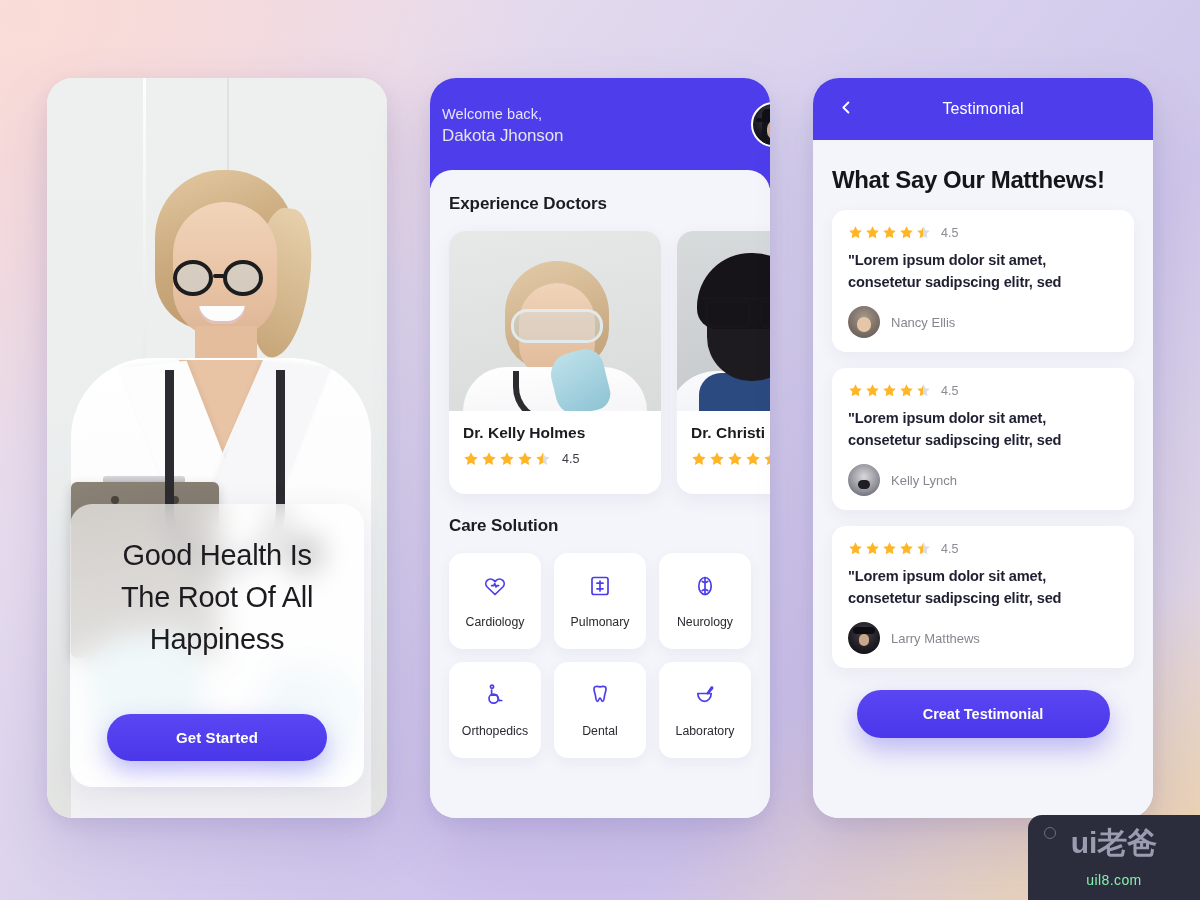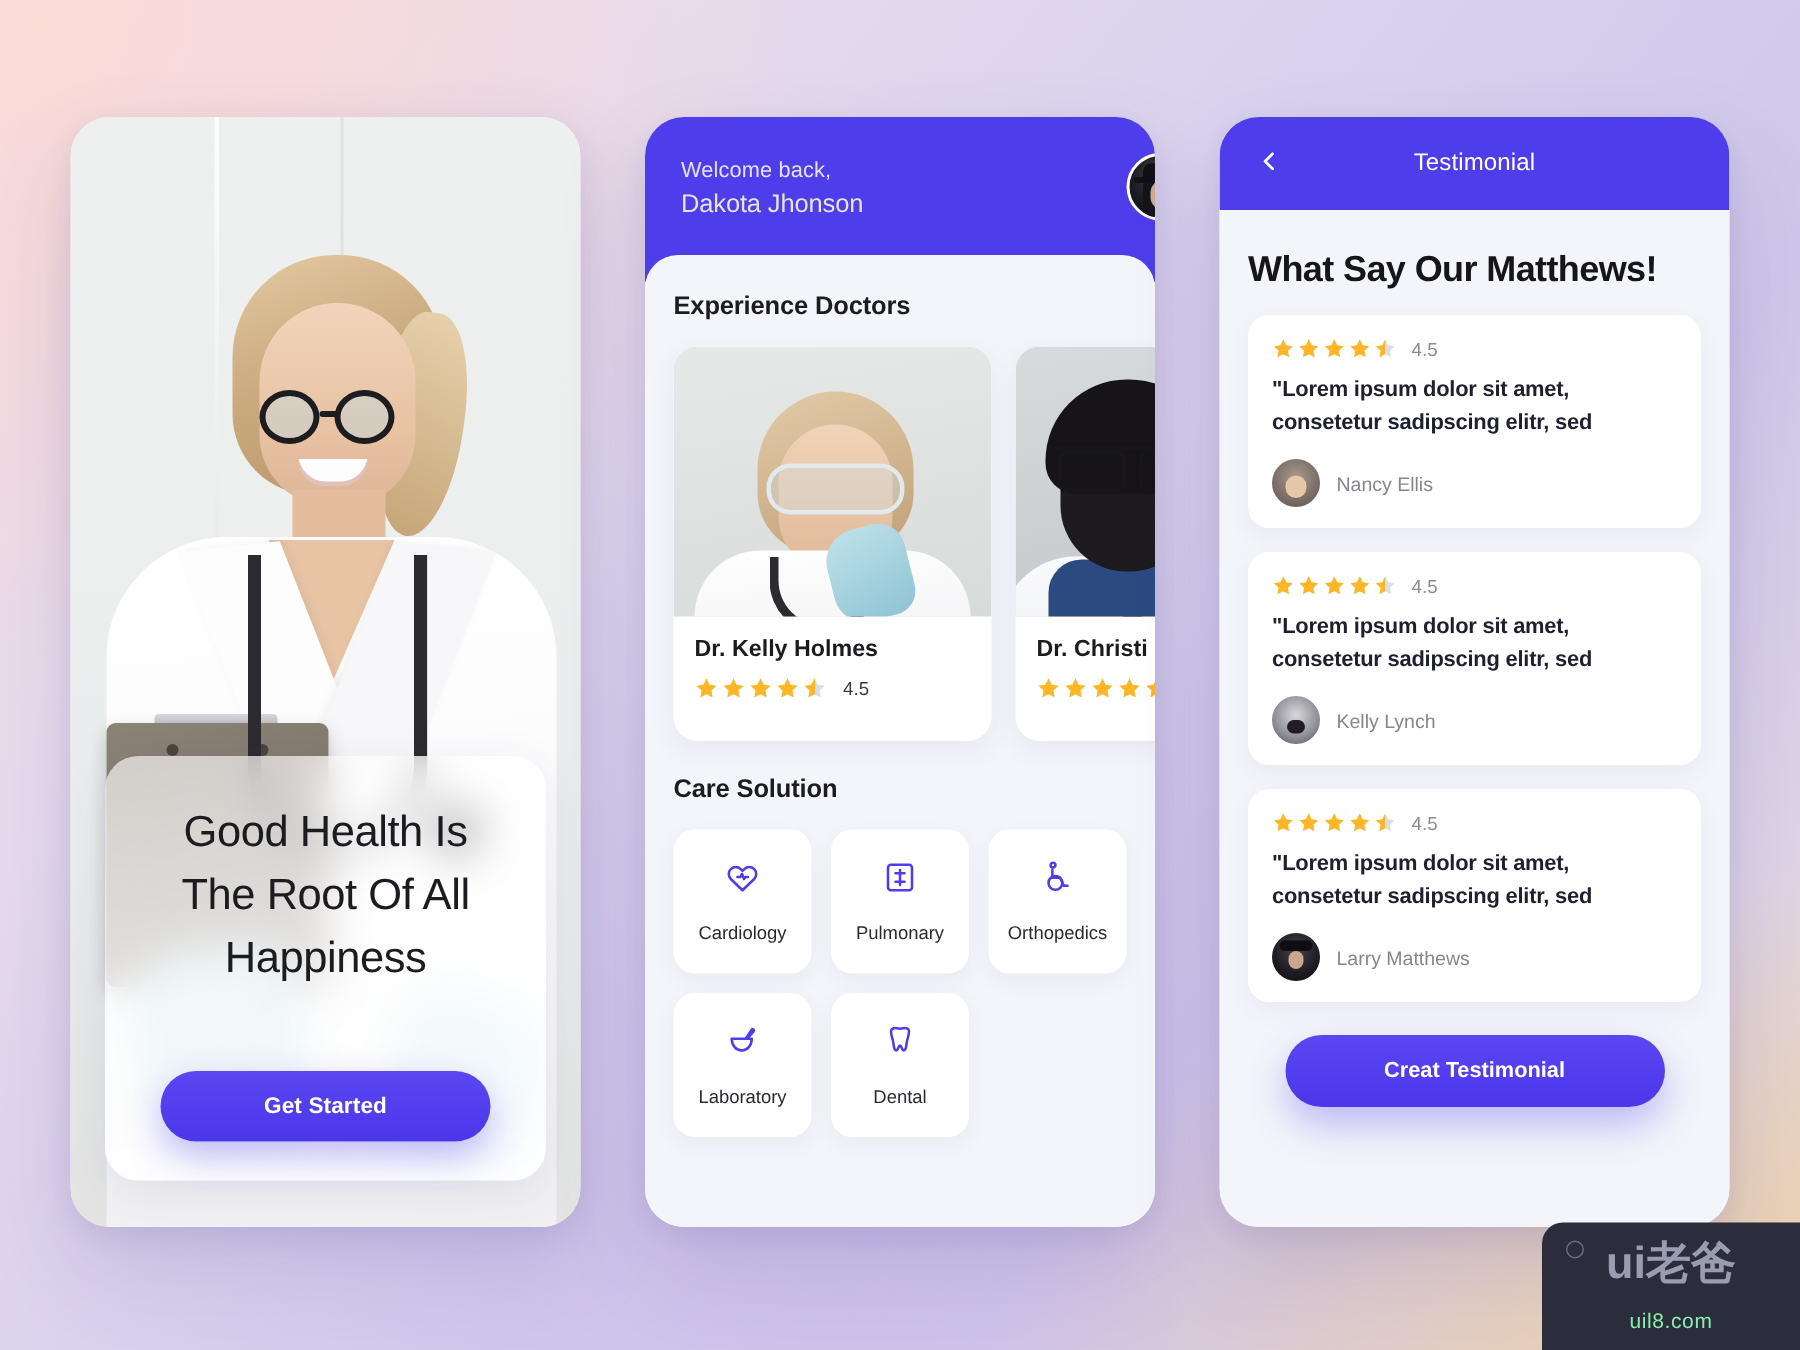--- a/index.html
+++ b/index.html
@@ -175,21 +175,21 @@
     color: #fff; font-size: 15px; font-weight: 700; letter-spacing: 0.1px;
     font-family: "Liberation Sans", sans-serif;
     box-shadow: 0 10px 24px rgba(74,55,234,0.34);
     cursor: pointer;
   }
 
   
   .p2-header {
     position: absolute; left: 0; top: 0; width: 388px; height: 110px;
     background: #4d3deb;
-    padding: 28px 24px 0;
+    padding: 28px 12px 0;
   }
   .welcome-small { color: #e6e2ff; font-size: 14.5px; letter-spacing: 0.1px; }
   .welcome-name { color: #e5e5e5; font-size: 17px; font-weight: 400; margin-top: 4px; letter-spacing: -0.1px; }
   .avatar-hdr {
     position: absolute; right: 22px; top: 24px; width: 45px; height: 45px;
     border-radius: 50%; border: 2px solid #fff; overflow: hidden;
     background: radial-gradient(circle at 50% 34%, #4a4550 0%, #1b1a20 58%, #0c0b10 100%);
   }
   .av-hat { position:absolute; left:9px; top:5px; width:27px; height:11px; background:#111018; border-radius:5px 5px 2px 2px; }
   .av-brim { position:absolute; left:3px; top:14px; width:39px; height:4px; background:#111018; border-radius:3px; }
@@ -478,50 +478,60 @@
         <div class="sol-card">
           <span>
             <svg width="24" height="24" viewBox="0 0 24 24" fill="none" stroke="#4d3deb" stroke-width="1.7" stroke-linecap="round" stroke-linejoin="round">
               <rect x="4" y="3.5" width="16" height="17" rx="2"></rect>
               <path d="M12 7v10M9 9.2h6M9 14.8h6"></path>
             </svg>
           </span>
           <span class="sol-label">Pulmonary</span>
         </div>
 
+        <div class="sol-card">
+          <span>
+            <svg width="24" height="24" viewBox="0 0 24 24" fill="none" stroke="#4d3deb" stroke-width="1.7" stroke-linecap="round" stroke-linejoin="round">
+              <ellipse cx="12" cy="12" rx="6.2" ry="8.5"></ellipse>
+              <path d="M12 3.5v17"></path>
+              <path d="M12 8.4c1.6 0 2.8-1 2.8-1M12 15.6c1.6 0 2.8 1 2.8 1M12 8.4c-1.6 0-2.8-1-2.8-1M12 15.6c-1.6 0-2.8 1-2.8 1"></path>
+            </svg>
+          </span>
+          <span class="sol-label">Neurology</span>
+        </div>
 
         <div class="sol-card">
           <span>
             <svg width="24" height="24" viewBox="0 0 24 24" fill="none" stroke="#4d3deb" stroke-width="1.7" stroke-linecap="round" stroke-linejoin="round">
               <circle cx="9" cy="3.8" r="1.6"></circle>
               <path d="M8.6 7v5.2h5.1l2.6 5.3"></path>
               <path d="M16.3 17.5h2.4"></path>
               <circle cx="10.6" cy="15.6" r="4.6"></circle>
             </svg>
           </span>
           <span class="sol-label">Orthopedics</span>
         </div>
 
         <div class="sol-card">
           <span>
             <svg width="24" height="24" viewBox="0 0 24 24" fill="none" stroke="#4d3deb" stroke-width="1.7" stroke-linecap="round" stroke-linejoin="round">
+              <path d="M6 5.5c0-1.3 1.4-2.2 3-2.2 1.2 0 2.3.5 3 .5s1.8-.5 3-.5c1.6 0 3 .9 3 2.2 0 3.1-1 4.4-1.5 7.4-.3 1.9-.4 5.4-2 5.4-1.4 0-1.3-3.3-2.5-3.3s-1.1 3.3-2.5 3.3c-1.6 0-1.7-3.5-2-5.4C7 9.9 6 8.6 6 5.5z"></path>
+            </svg>
+          </span>
+          <span class="sol-label">Dental</span>
+        </div>
+
+        <div class="sol-card">
+          <span>
+            <svg width="24" height="24" viewBox="0 0 24 24" fill="none" stroke="#4d3deb" stroke-width="1.7" stroke-linecap="round" stroke-linejoin="round">
               <path d="M4.8 10.5h13.4c0 4.4-3 7.8-6.7 7.8S4.8 14.9 4.8 10.5z"></path>
               <path d="M14.2 10.5 18 4.6c.5-.8 1.6-.6 1.6.4 0 .4-.2.7-.5 1l-4 4.5"></path>
             </svg>
           </span>
           <span class="sol-label">Laboratory</span>
-        </div>
-
-        <div class="sol-card">
-          <span>
-            <svg width="24" height="24" viewBox="0 0 24 24" fill="none" stroke="#4d3deb" stroke-width="1.7" stroke-linecap="round" stroke-linejoin="round">
-              <path d="M6 5.5c0-1.3 1.4-2.2 3-2.2 1.2 0 2.3.5 3 .5s1.8-.5 3-.5c1.6 0 3 .9 3 2.2 0 3.1-1 4.4-1.5 7.4-.3 1.9-.4 5.4-2 5.4-1.4 0-1.3-3.3-2.5-3.3s-1.1 3.3-2.5 3.3c-1.6 0-1.7-3.5-2-5.4C7 9.9 6 8.6 6 5.5z"></path>
-            </svg>
-          </span>
-          <span class="sol-label">Dental</span>
         </div>
 
       </div>
     </div>
   </div>
 
   <div class="phone" id="phone-3">
     <div class="p3-header">
       <button class="back-btn">
         <span>

